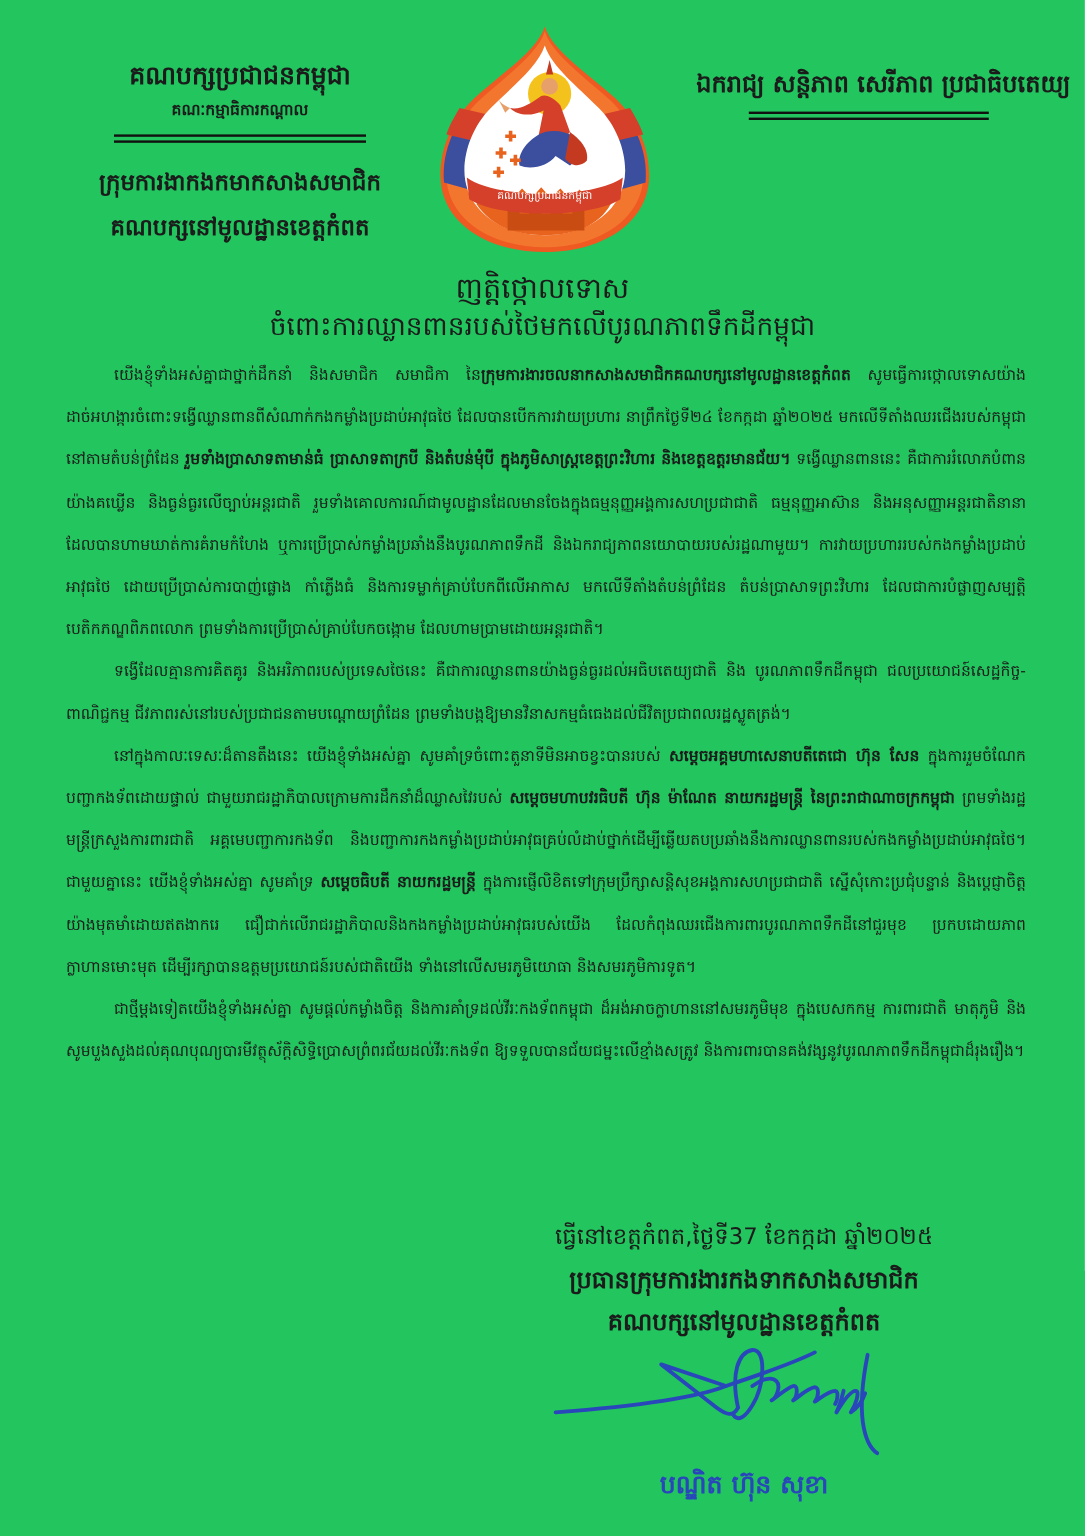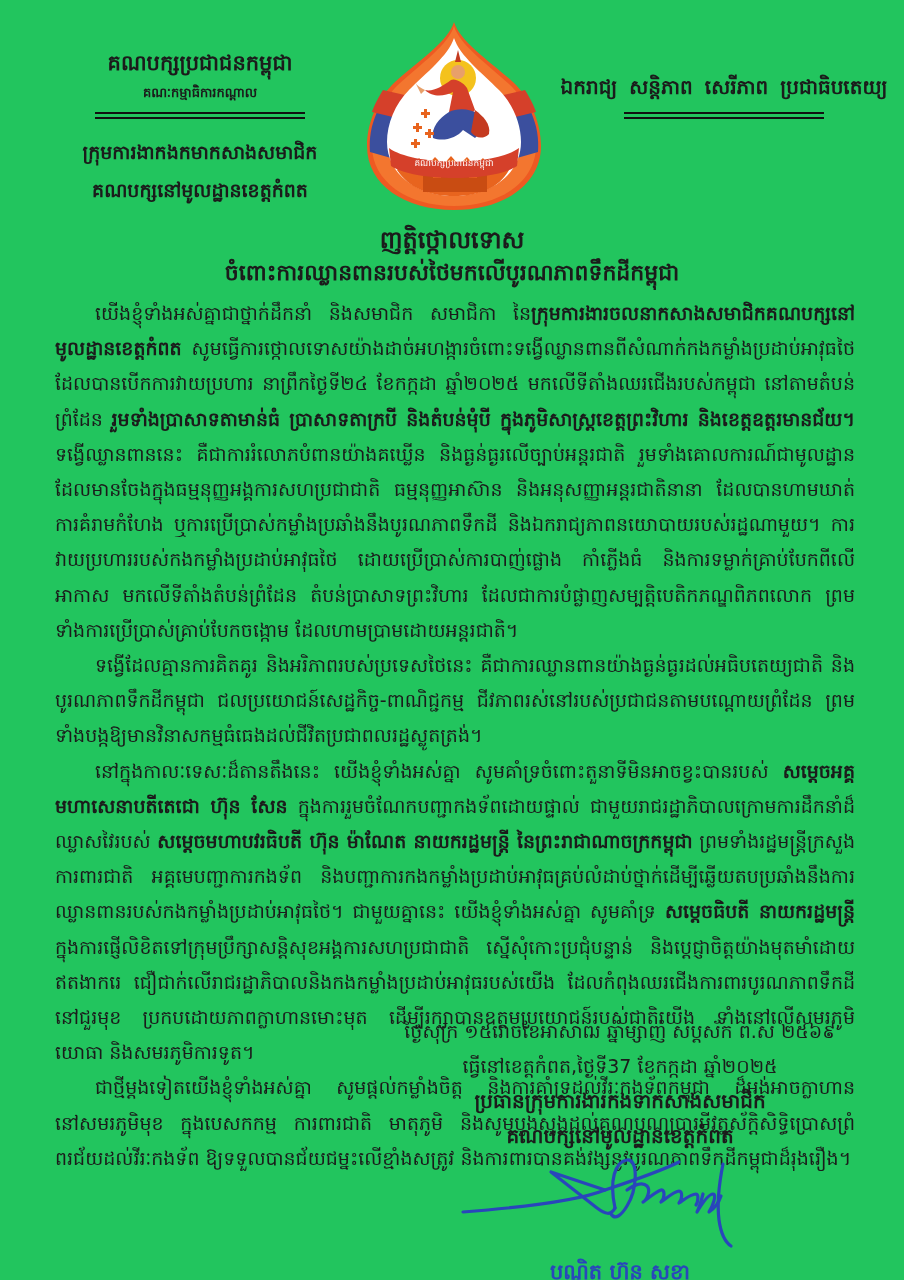--- a/index.html
+++ b/index.html
@@ -16,33 +16,33 @@
     position:absolute;left:40px;top:48px;width:320px;
     text-align:center;font-weight:bold;
   }
   .hdr-left .l1{font-size:21px;line-height:30px;}
   .hdr-left .l2{font-size:13px;line-height:30px;}
   .dbl{border-top:2px solid #111;border-bottom:2px solid #111;height:3px;margin:4px auto 14px auto;}
   .dbl.w210{width:210px;}
   .dbl.w200{width:200px;margin-top:6px;}
   .hdr-left .l3,.hdr-left .l4{font-size:19px;line-height:38px;}
   .hdr-right{
-    position:absolute;left:556px;top:72px;width:336px;
-    text-align:center;font-weight:bold;font-family:Liberation Mono, monospace;
+    position:absolute;left:556px;top:53px;width:336px;
+    text-align:right;font-weight:bold;
   }
   .hdr-right .m1,.hdr-right .m2{font-size:20px;line-height:34px;}
   .logo-wrap{position:absolute;left:363px;top:20px;width:182px;height:192px;}
   
-  .doc-title{position:absolute;left:52px;top:224px;width:800px;text-align:center;font-weight:bold;}
+  .doc-title{position:absolute;left:52px;top:224px;width:800px;text-align:center;font-weight:normal;}
   .doc-title .t1{font-size:24px;line-height:32px;}
   .doc-title .t2{font-size:22px;line-height:34px;}
   
   .body-text{
     position:absolute;left:55px;top:296px;width:800px;
-    font-size:19px;line-height:35.2px;text-align:justify;
+    font-size:13px;line-height:35.2px;text-align:justify;
   }
   .para{margin:0;text-indent:40px;}
   .b{font-weight:bold;}
   
   .footer{
     position:absolute;left:360px;top:1014px;width:520px;
     text-align:center;
   }
   .footer .fd{font-size:19px;line-height:35px;}
   .footer .ft{font-size:20px;line-height:35px;font-weight:bold;}
@@ -111,21 +111,20 @@
   </div>
 
   <div class="body-text">
       <p class="para"><span>យើងខ្ញុំទាំងអស់គ្នាជាថ្នាក់ដឹកនាំ និងសមាជិក សមាជិកា នៃ</span><span class="b">ក្រុមការងារចលនាកសាងសមាជិកគណបក្សនៅមូលដ្ឋានខេត្តកំពត</span><span> សូមធ្វើការថ្កោលទោសយ៉ាងដាច់អហង្ការចំពោះទង្វើឈ្លានពានពីសំណាក់កងកម្លាំងប្រដាប់អាវុធថៃ ដែលបានបើកការវាយប្រហារ នាព្រឹកថ្ងៃទី២៤ ខែកក្កដា ឆ្នាំ២០២៥ មកលើទីតាំងឈរជើងរបស់កម្ពុជា នៅតាមតំបន់ព្រំដែន </span><span class="b">រួមទាំងប្រាសាទតាមាន់ធំ ប្រាសាទតាក្របី និងតំបន់មុំបី ក្នុងភូមិសាស្ត្រខេត្តព្រះវិហារ និងខេត្តឧត្តរមានជ័យ។</span><span> ទង្វើឈ្លានពាននេះ គឺជាការរំលោភបំពានយ៉ាងគឃ្លើន និងធ្ងន់ធ្ងរលើច្បាប់អន្តរជាតិ រួមទាំងគោលការណ៍ជាមូលដ្ឋានដែលមានចែងក្នុងធម្មនុញ្ញអង្គការសហប្រជាជាតិ ធម្មនុញ្ញអាស៊ាន និងអនុសញ្ញាអន្តរជាតិនានា ដែលបានហាមឃាត់ការគំរាមកំហែង ឬការប្រើប្រាស់កម្លាំងប្រឆាំងនឹងបូរណភាពទឹកដី និងឯករាជ្យភាពនយោបាយរបស់រដ្ឋណាមួយ។ ការវាយប្រហាររបស់កងកម្លាំងប្រដាប់អាវុធថៃ ដោយប្រើប្រាស់ការបាញ់ផ្លោង កាំភ្លើងធំ និងការទម្លាក់គ្រាប់បែកពីលើអាកាស មកលើទីតាំងតំបន់ព្រំដែន តំបន់ប្រាសាទព្រះវិហារ ដែលជាការបំផ្លាញសម្បត្តិបេតិកភណ្ឌពិភពលោក ព្រមទាំងការប្រើប្រាស់គ្រាប់បែកចង្កោម ដែលហាមប្រាមដោយអន្តរជាតិ។</span></p>
       <p class="para"><span>ទង្វើដែលគ្មានការគិតគូរ និងអរិភាពរបស់ប្រទេសថៃនេះ គឺជាការឈ្លានពានយ៉ាងធ្ងន់ធ្ងរដល់អធិបតេយ្យជាតិ និង បូរណភាពទឹកដីកម្ពុជា ជលប្រយោជន៍សេដ្ឋកិច្ច-ពាណិជ្ជកម្ម ជីវភាពរស់នៅរបស់ប្រជាជនតាមបណ្តោយព្រំដែន ព្រមទាំងបង្កឱ្យមានវិនាសកម្មធំធេងដល់ជីវិតប្រជាពលរដ្ឋស្លូតត្រង់។</span></p>
       <p class="para"><span>នៅក្នុងកាលៈទេសៈដ៏តានតឹងនេះ យើងខ្ញុំទាំងអស់គ្នា សូមគាំទ្រចំពោះតួនាទីមិនអាចខ្វះបានរបស់ </span><span class="b">សម្តេចអគ្គមហាសេនាបតីតេជោ ហ៊ុន សែន</span><span> ក្នុងការរួមចំណែកបញ្ជាកងទ័ពដោយផ្ទាល់ ជាមួយរាជរដ្ឋាភិបាលក្រោមការដឹកនាំដ៏ឈ្លាសវៃរបស់ </span><span class="b">សម្តេចមហាបវរធិបតី ហ៊ុន ម៉ាណែត នាយករដ្ឋមន្ត្រី នៃព្រះរាជាណាចក្រកម្ពុជា</span><span> ព្រមទាំងរដ្ឋមន្ត្រីក្រសួងការពារជាតិ អគ្គមេបញ្ជាការកងទ័ព និងបញ្ជាការកងកម្លាំងប្រដាប់អាវុធគ្រប់លំដាប់ថ្នាក់ដើម្បីឆ្លើយតបប្រឆាំងនឹងការឈ្លានពានរបស់កងកម្លាំងប្រដាប់អាវុធថៃ។ ជាមួយគ្នានេះ យើងខ្ញុំទាំងអស់គ្នា សូមគាំទ្រ </span><span class="b">សម្តេចធិបតី នាយករដ្ឋមន្ត្រី</span><span> ក្នុងការផ្ញើលិខិតទៅក្រុមប្រឹក្សាសន្តិសុខអង្គការសហប្រជាជាតិ ស្នើសុំកោះប្រជុំបន្ទាន់ និងប្តេជ្ញាចិត្តយ៉ាងមុតមាំដោយឥតងាករេ ជឿជាក់លើរាជរដ្ឋាភិបាលនិងកងកម្លាំងប្រដាប់អាវុធរបស់យើង ដែលកំពុងឈរជើងការពារបូរណភាពទឹកដីនៅជួរមុខ ប្រកបដោយភាពក្លាហានមោះមុត ដើម្បីរក្សាបានឧត្តមប្រយោជន៍របស់ជាតិយើង ទាំងនៅលើសមរភូមិយោធា និងសមរភូមិការទូត។</span></p>
       <p class="para"><span>ជាថ្មីម្តងទៀតយើងខ្ញុំទាំងអស់គ្នា សូមផ្តល់កម្លាំងចិត្ត និងការគាំទ្រដល់វីរៈកងទ័ពកម្ពុជា ដ៏អង់អាចក្លាហាននៅសមរភូមិមុខ ក្នុងបេសកកម្ម ការពារជាតិ មាតុភូមិ និងសូមបួងសួងដល់គុណបុណ្យបារមីវត្ថុស័ក្តិសិទ្ធិប្រោសព្រំពរជ័យដល់វីរៈកងទ័ព ឱ្យទទួលបានជ័យជម្នះលើខ្មាំងសត្រូវ និងការពារបានគង់វង្សនូវបូរណភាពទឹកដីកម្ពុជាដ៏រុងរឿង។</span></p>
     </div>
 
   <div class="footer">
-    <div class="fd">ថ្ងៃសុក្រ ១៥រោចខែអាសាឍ ឆ្នាំម្សាញ់ សប្តស័ក ព.ស ២៥៦៩</div>
     <div class="fd">ធ្វើនៅខេត្តកំពត,ថ្ងៃទី37 ខែកក្កដា ឆ្នាំ២០២៥</div>
     <div class="ft">ប្រធានក្រុមការងារកងទាកសាងសមាជិក</div>
     <div class="ft">គណបក្សនៅមូលដ្ឋានខេត្តកំពត</div>
     <div class="sig-area">
       <svg class="sig-svg" width="300" height="110" viewBox="0 0 300 110">
         <g fill="none" stroke="#2946bb" stroke-width="3.2" stroke-linecap="round" stroke-linejoin="round">
           <path d="M8,62 C60,58 120,52 150,40 L96,22 L142,58 C150,64 156,66 160,58"></path>
           <path d="M150,40 C180,30 208,20 224,12"></path>
           <path d="M160,58 C154,30 160,12 172,10 C184,9 182,40 172,56 C166,66 160,70 156,64"></path>
           <path d="M172,40 C180,34 188,32 192,36 C196,40 192,50 188,52 C194,48 200,42 206,40 C210,39 210,48 206,52 C212,48 218,42 224,41 C228,41 227,50 224,53 C230,49 236,44 241,44 C244,44 243,52 241,55"></path>

